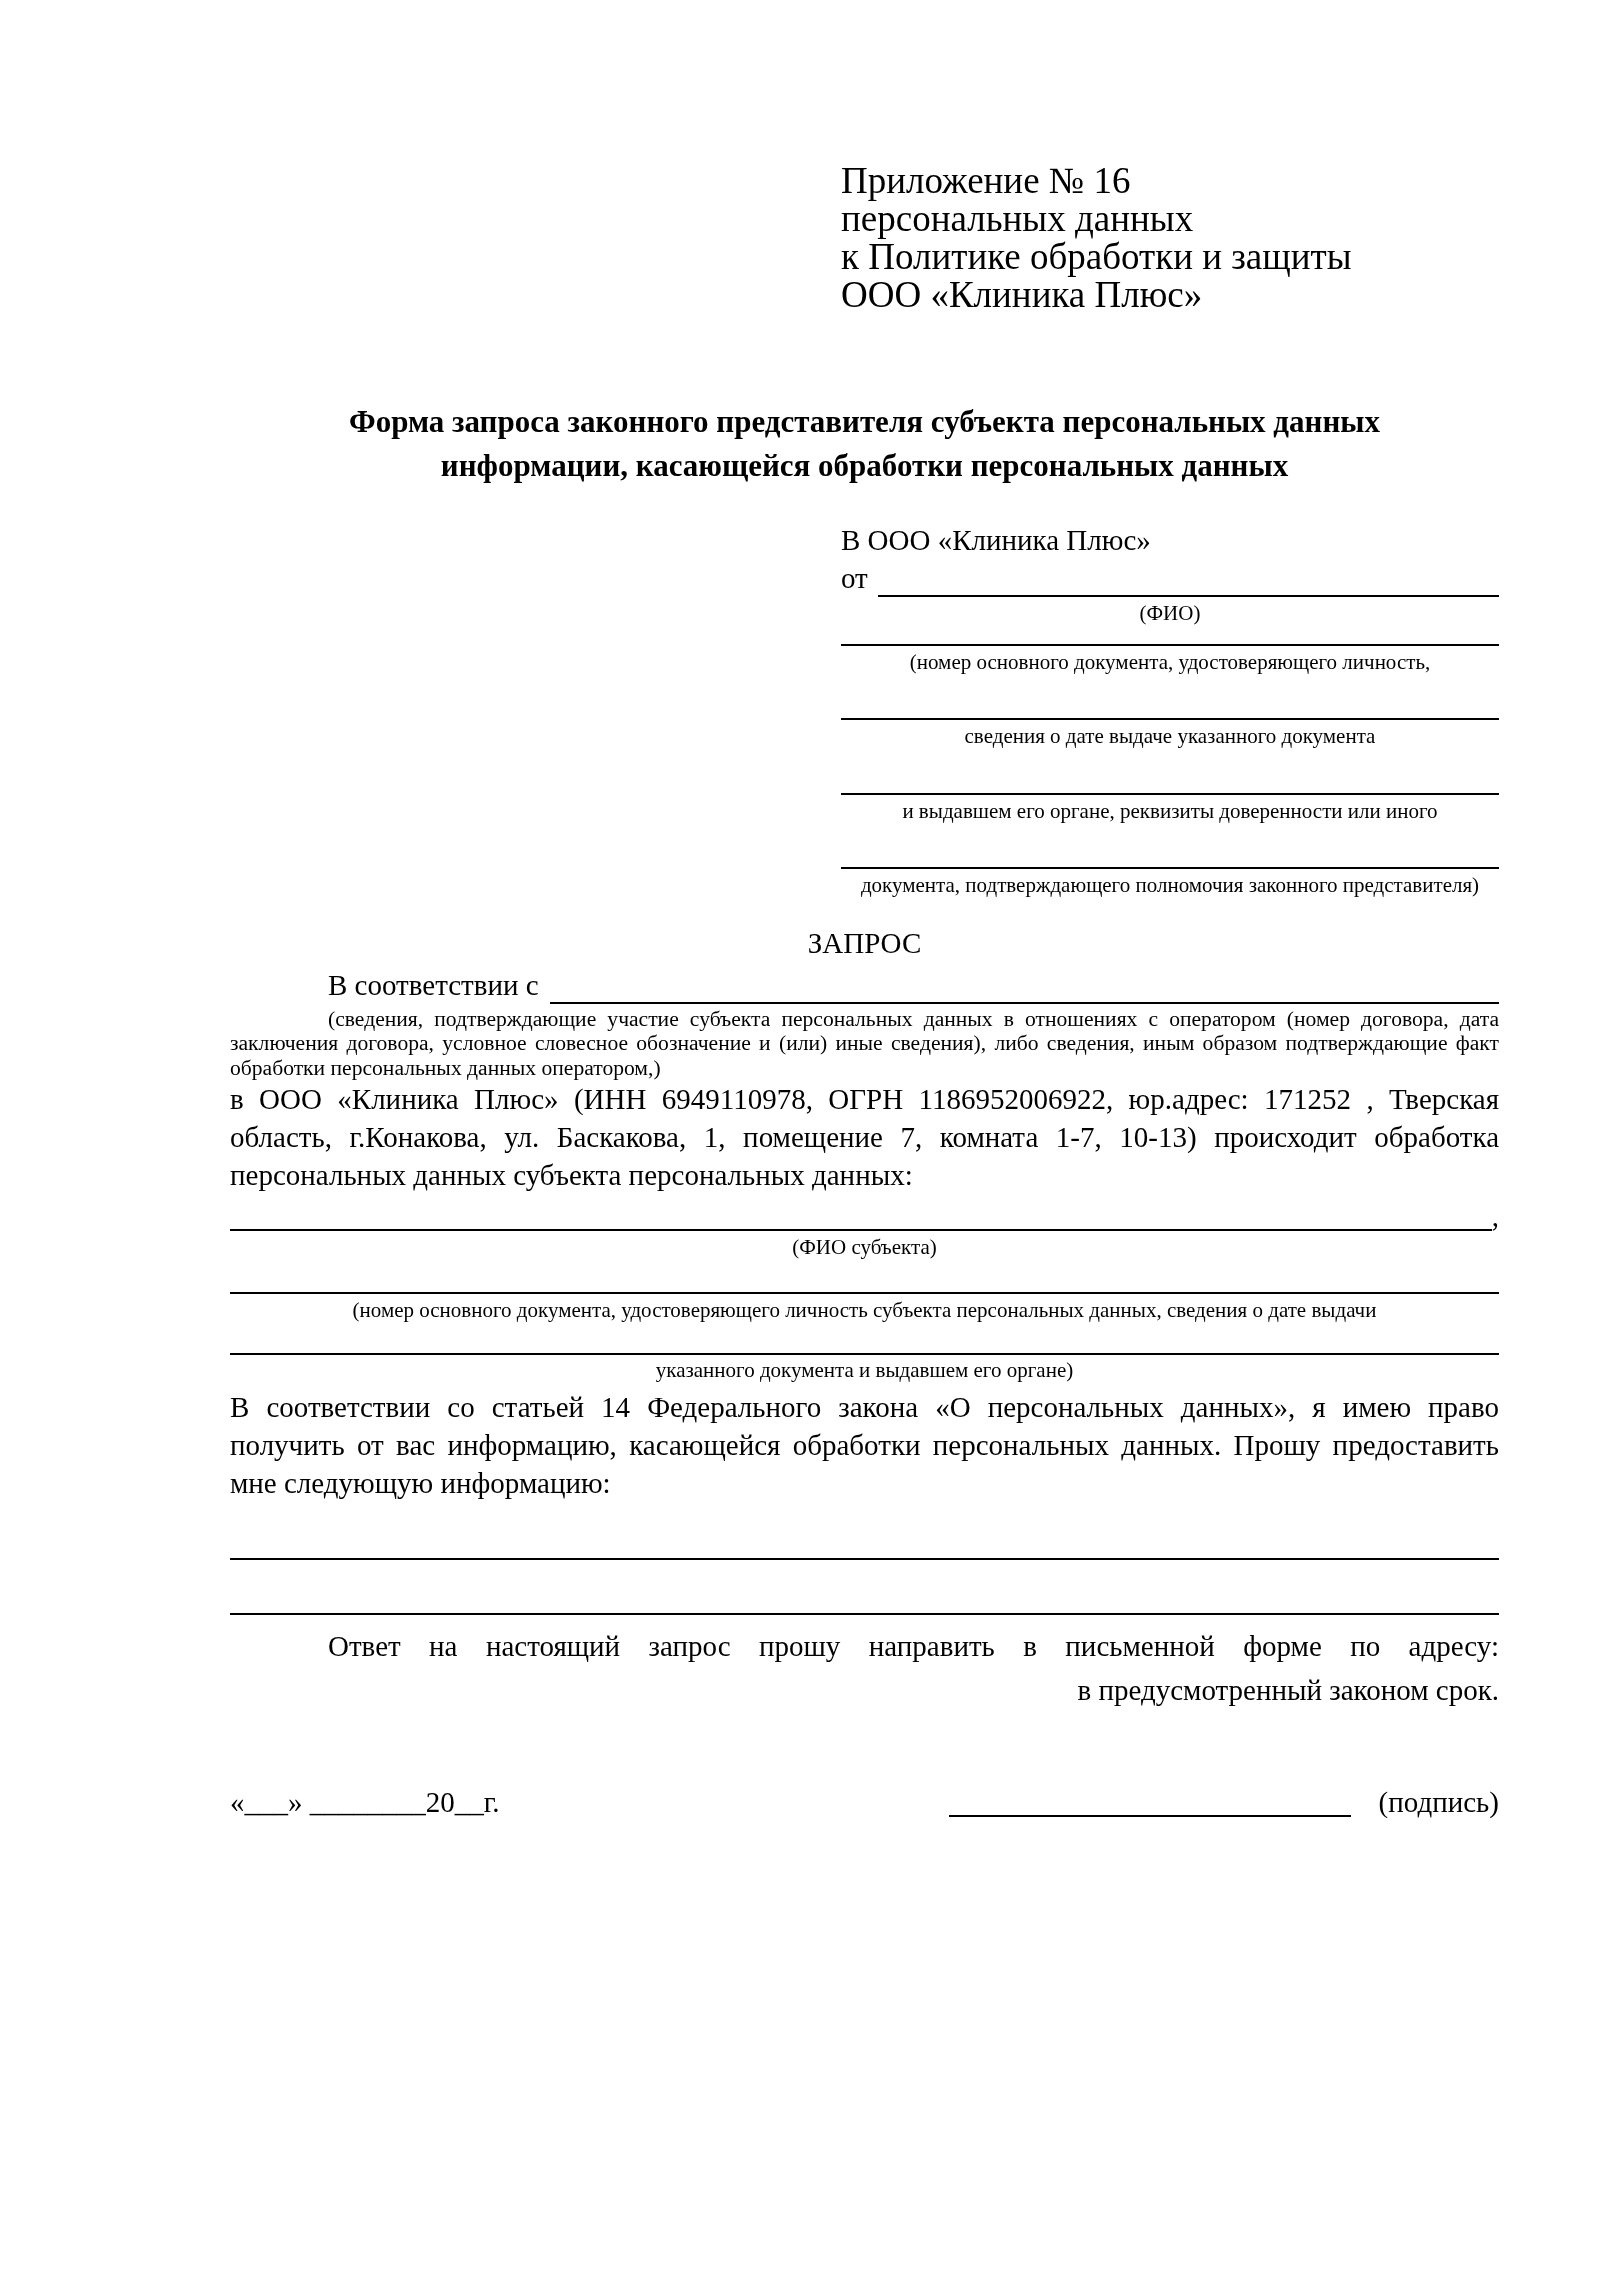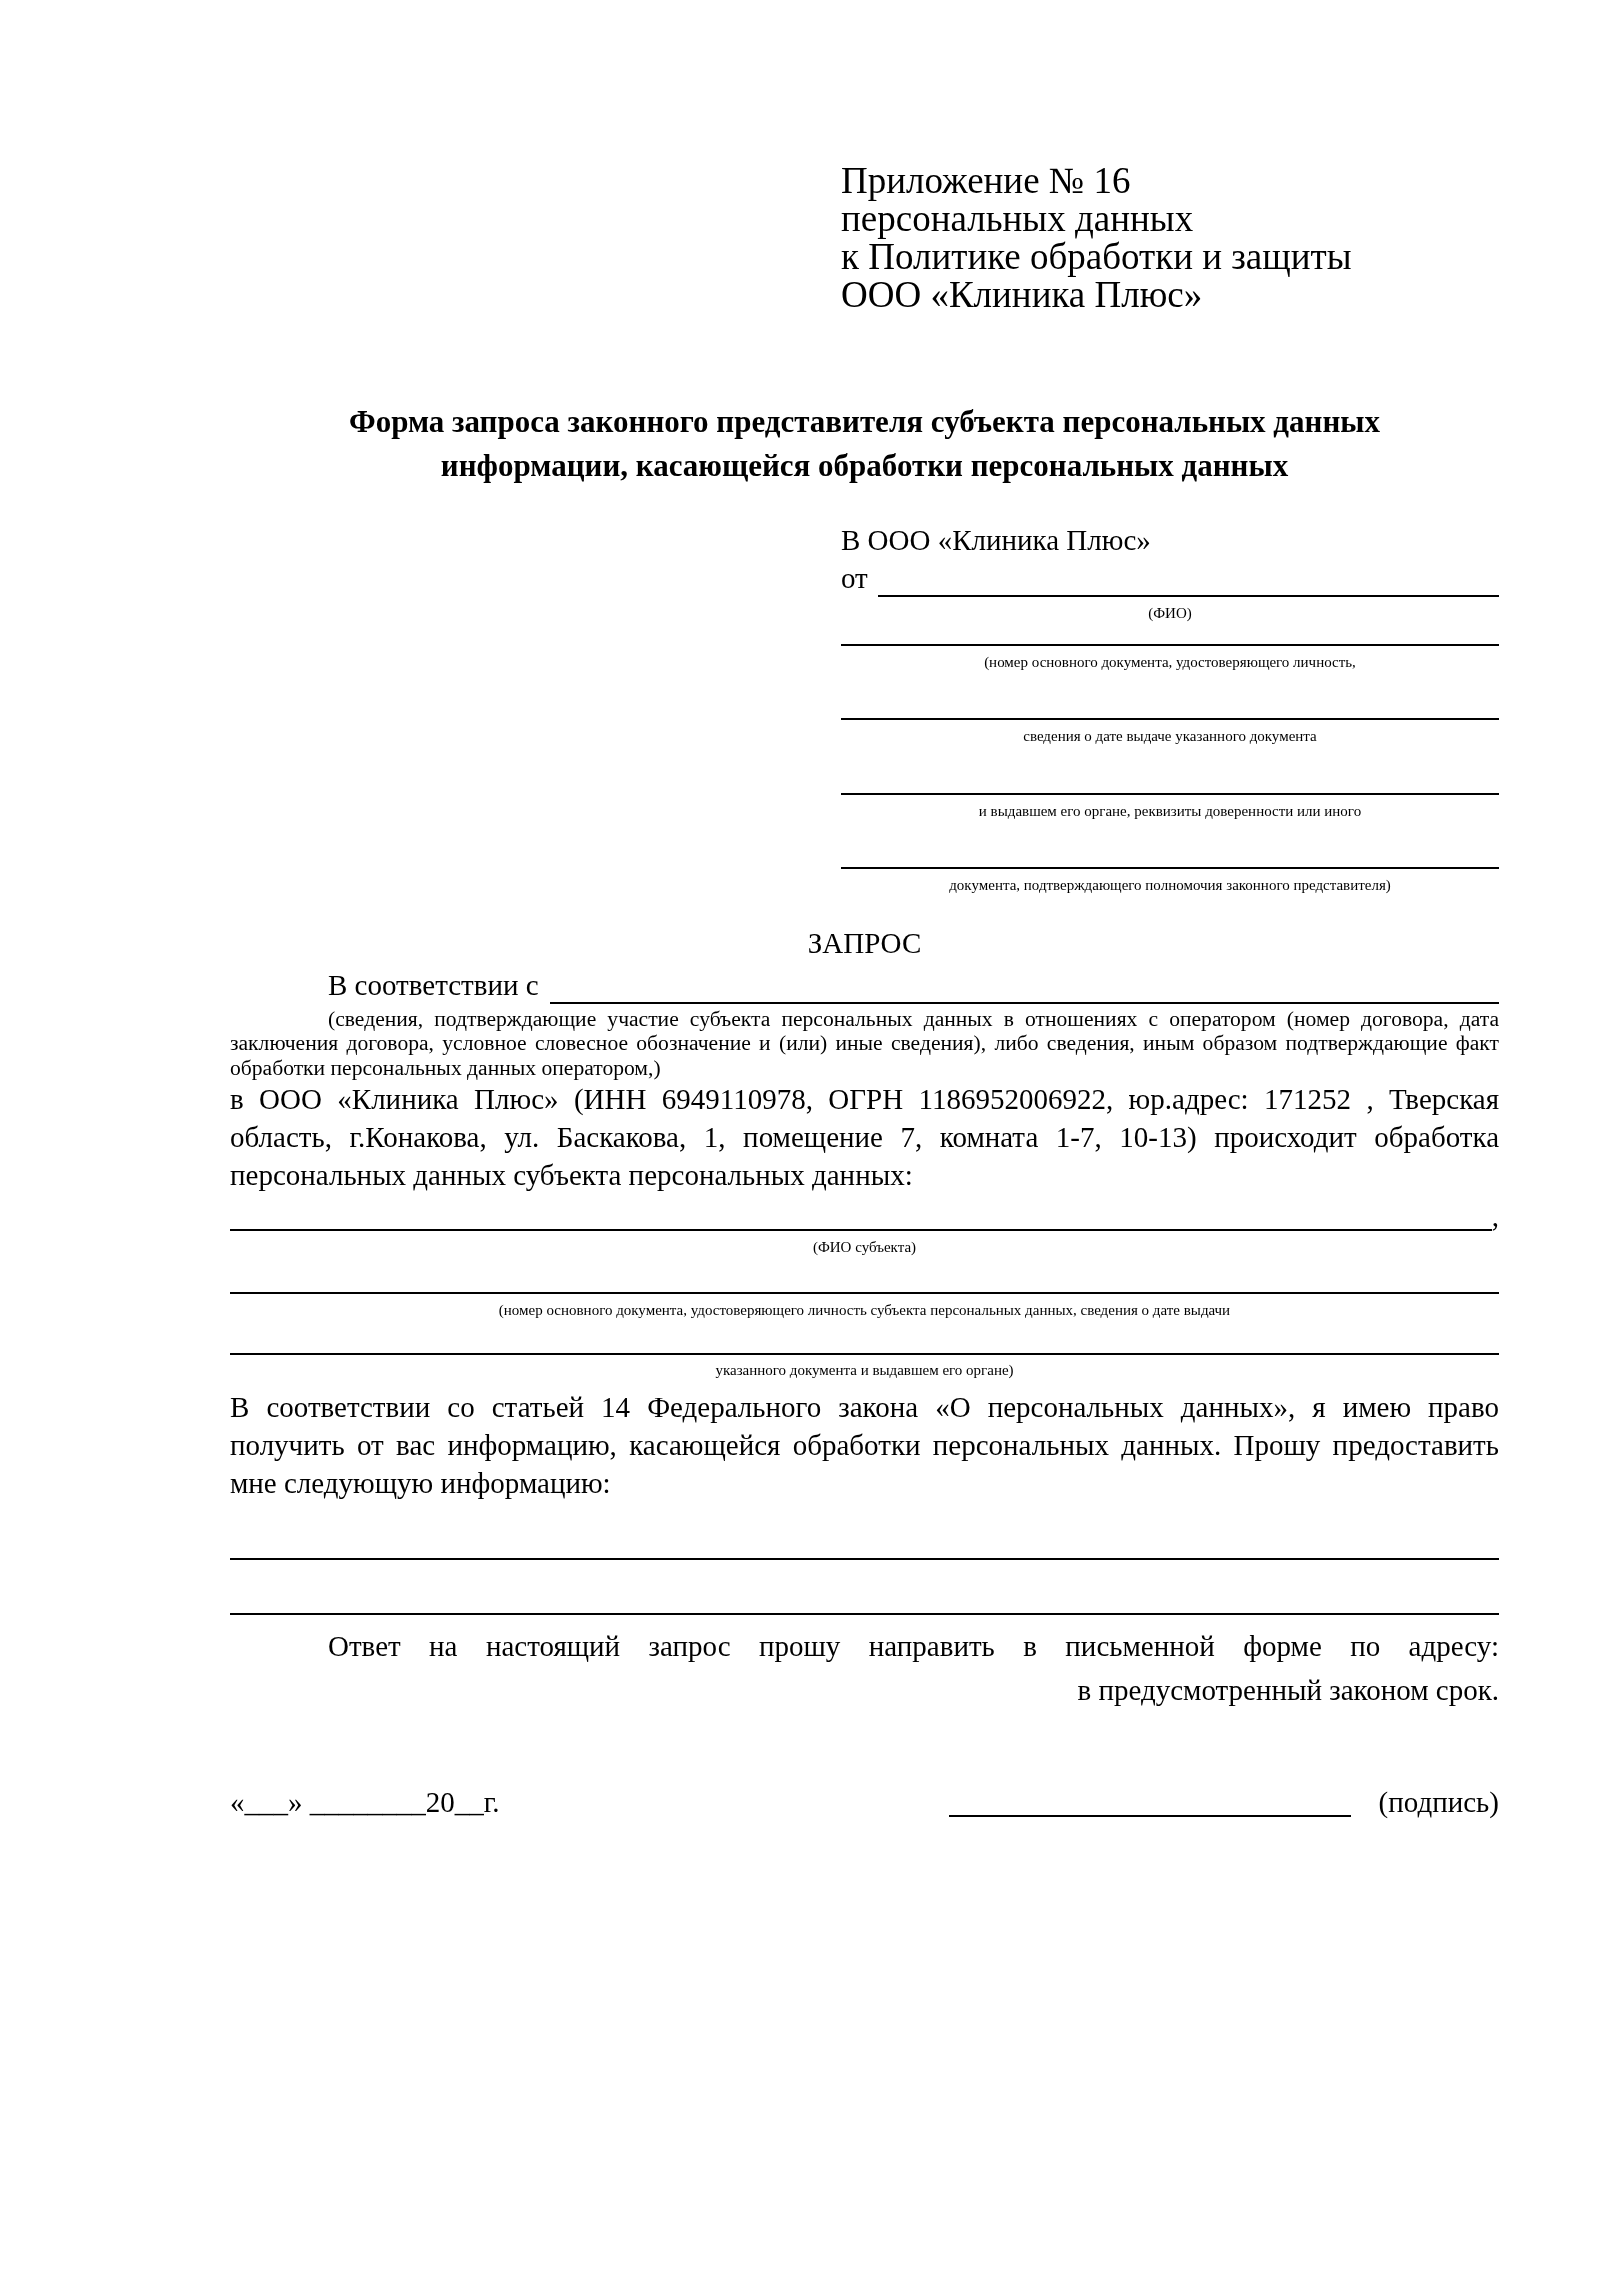--- a/index.html
+++ b/index.html
@@ -36,21 +36,21 @@
     font-size: 29px;
     line-height: 38px;
   }
   .addr-from { display: flex; align-items: flex-end; }
   .addr-from-label { white-space: nowrap; padding-right: 9.8px; }
   .blank {
     border-bottom: 2.9px solid #000;
   }
   .addr-from .blank { flex: 1; height: 35px; }
   .caption {
-    font-size: 15px;
+    font-size: 21px;
     line-height: 25.5px;
     text-align: center;
   }
   .addressee .caption { margin-top: 3.9px; }
   .blank-row { border-bottom: 2.9px solid #000; }
   .blank-row.first-gap { height: 19.6px; }
   .blank-row.col-gap { height: 45px; }
   
   .request-heading {
     margin-top: 25.5px;

